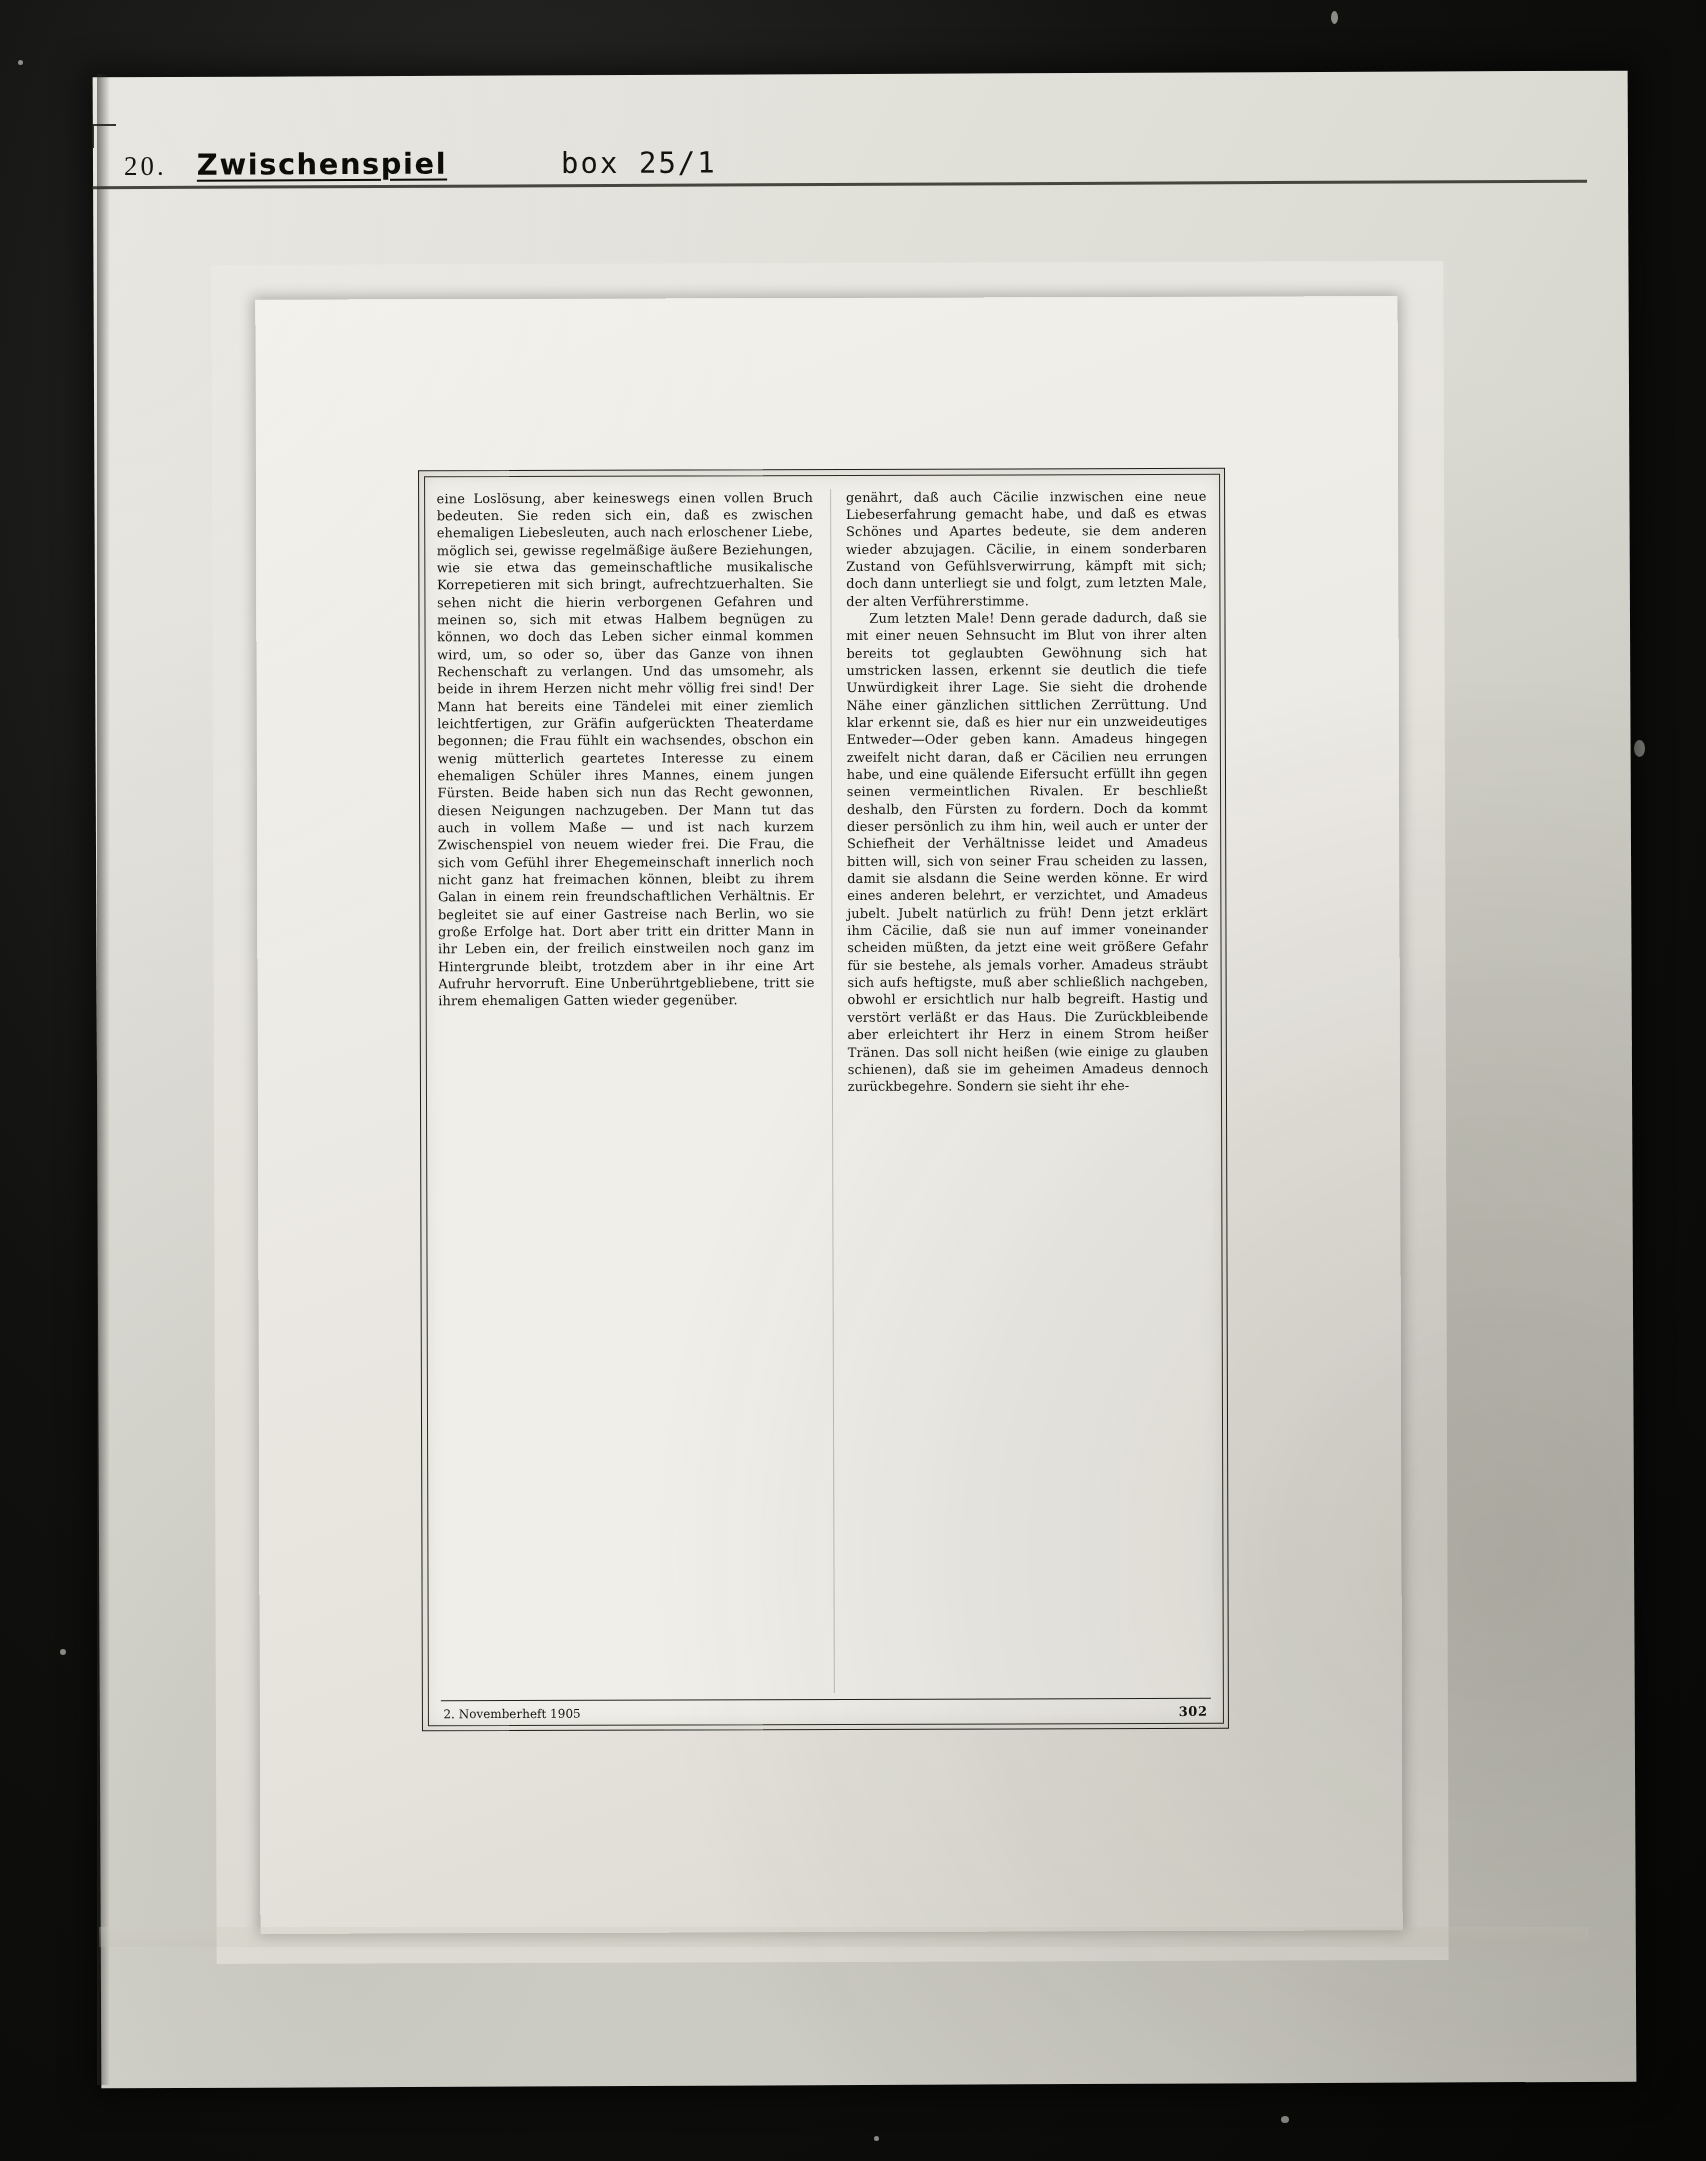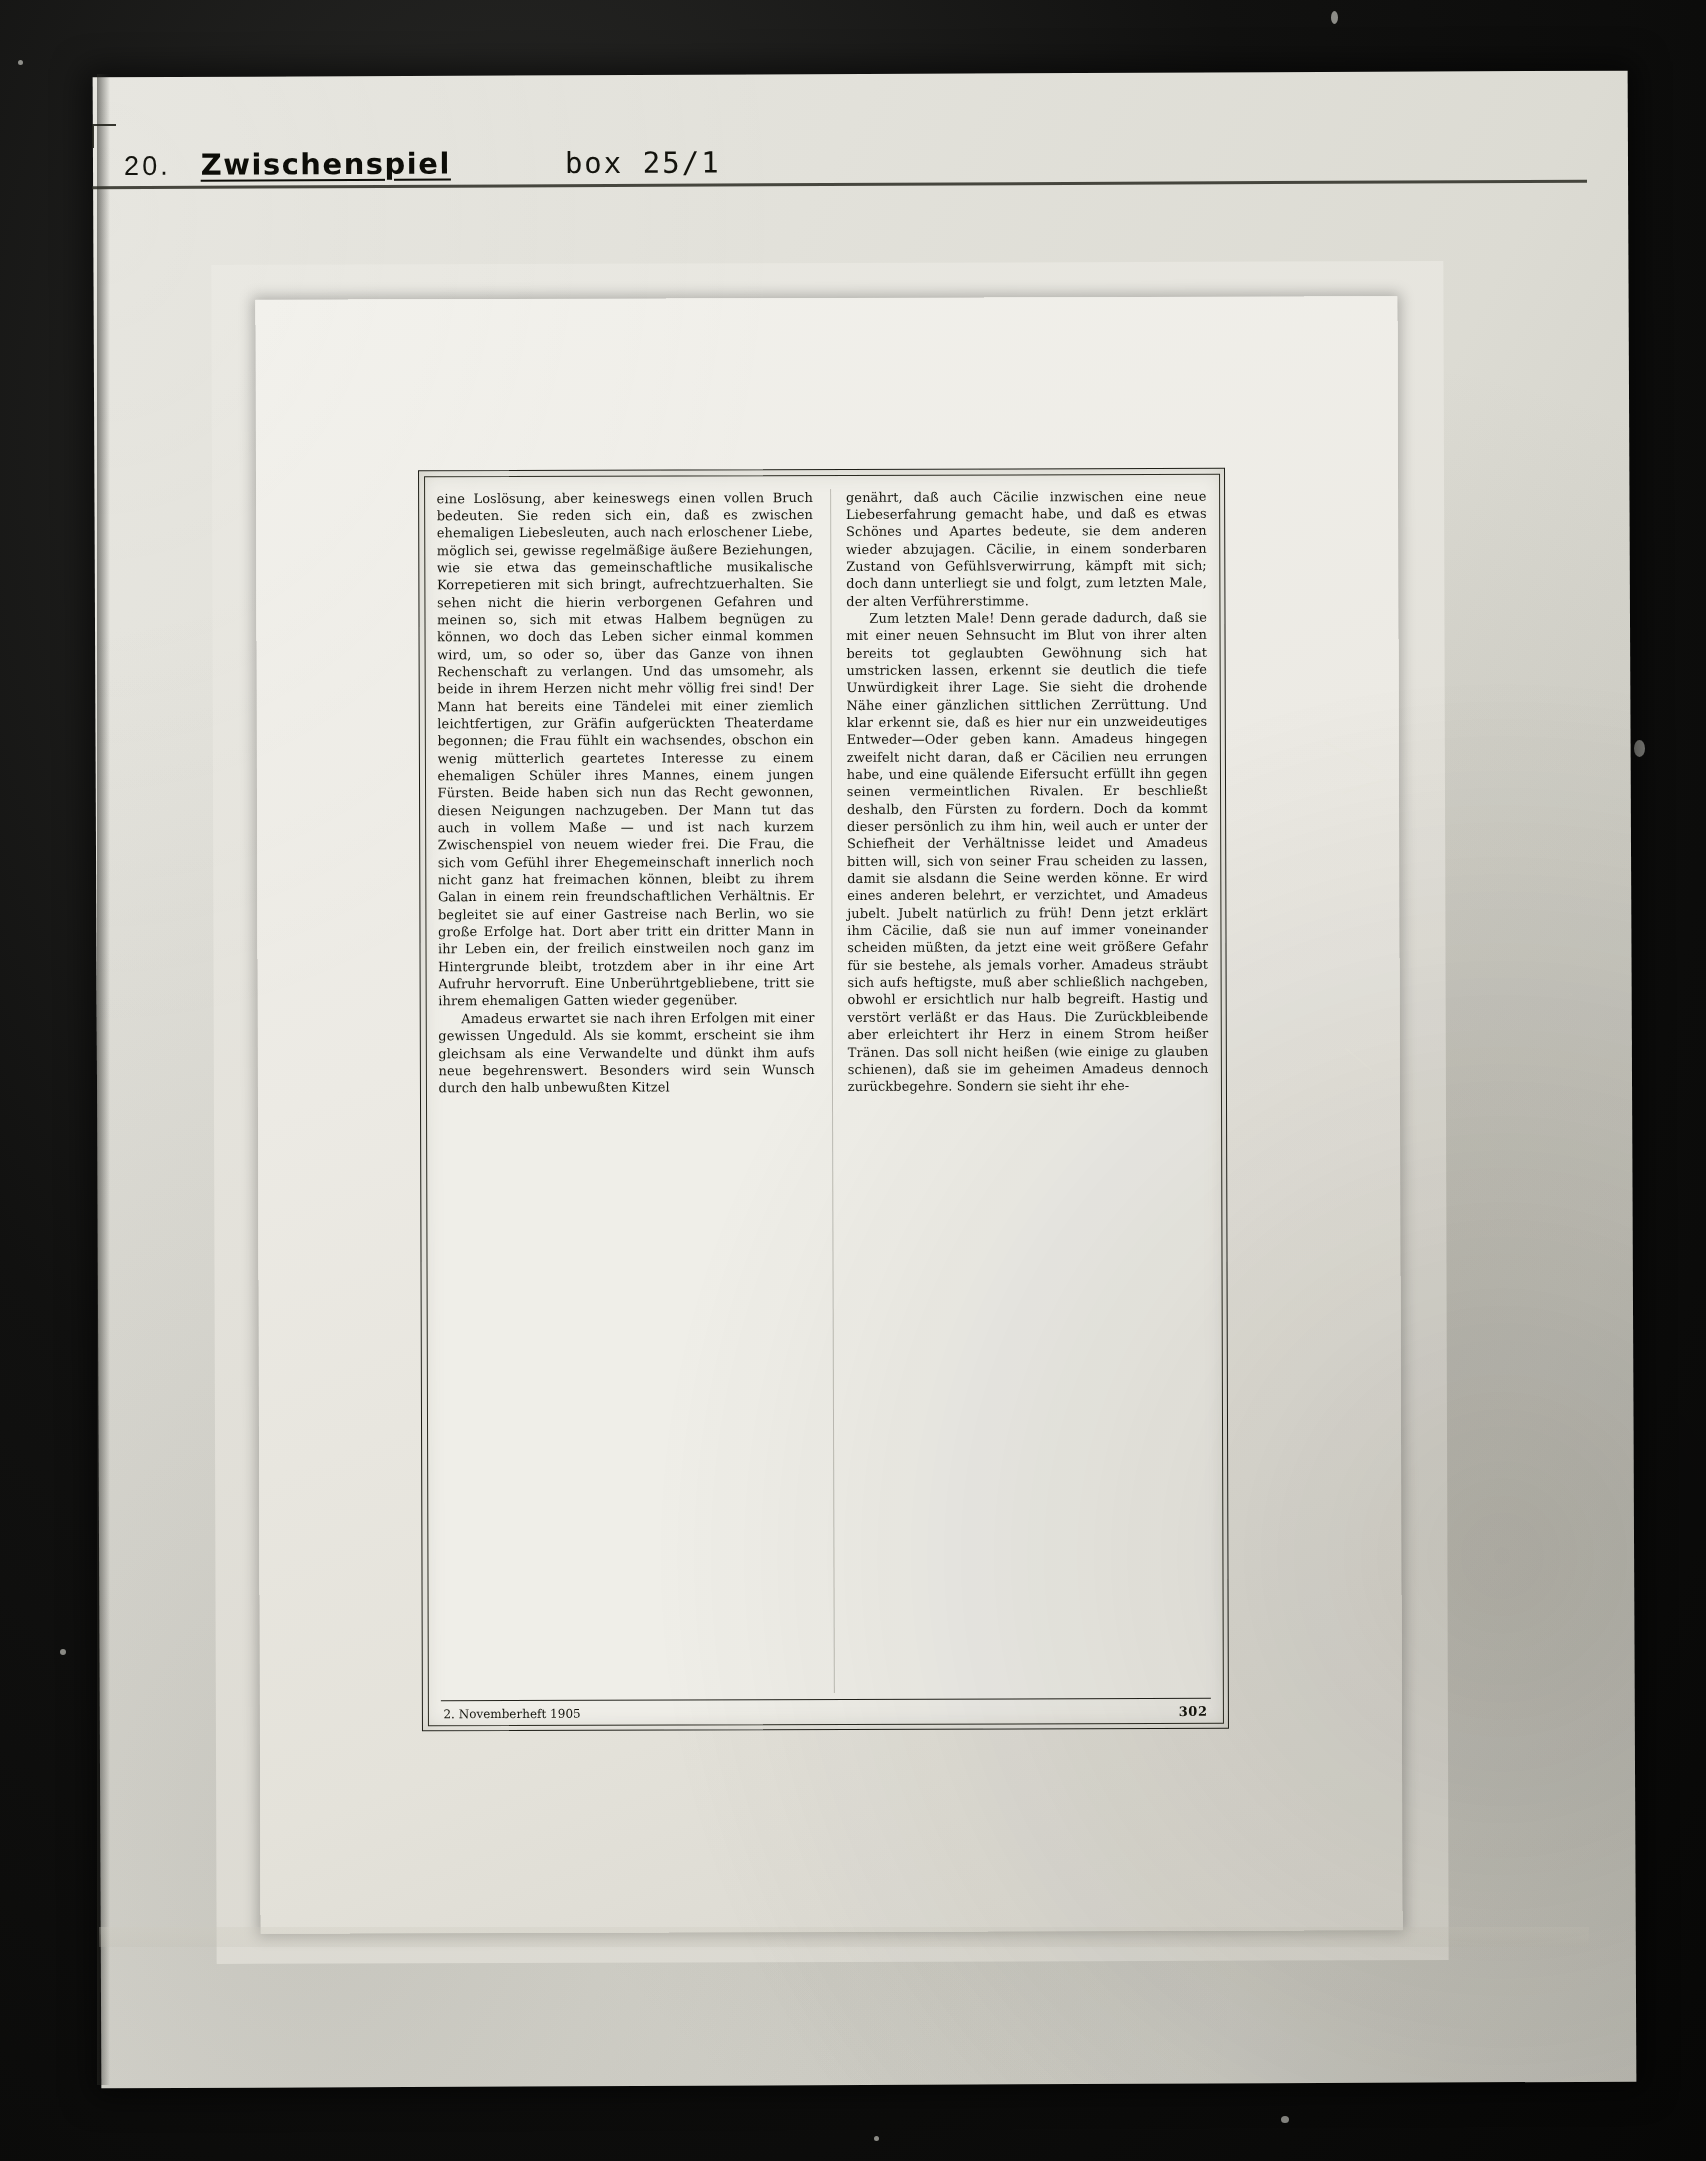--- a/index.html
+++ b/index.html
@@ -63,21 +63,21 @@
     left: 124px;
     top: 114px;
     width: 1371px;
     height: 65px;
     display: flex;
     align-items: flex-end;
     gap: 30px;
     transform: rotate(-0.25deg);
   }
   .hdr-num {
-    font-family: Liberation Sans, sans-serif;
+    font-family: Liberation Serif, serif;
     font-size: 27px;
     letter-spacing: 3px;
     color: #15150f;
   }
   .hdr-title {
     font-family: "DejaVu Sans", sans-serif;
     font-size: 29px;
     font-weight: 700;
     letter-spacing: 1.5px;
     color: #0d0d08;
@@ -255,21 +255,20 @@
 
   <div class="clip-sheet-2"></div>
   <div class="clip-sheet"></div>
 
   <div class="print-frame">
     <div class="print-inner">
       <div class="cols">
 
         <div class="col frak">
           <p>eine Loslösung, aber keineswegs einen vollen Bruch bedeuten. Sie reden sich ein, daß es zwischen ehemaligen Liebesleuten, auch nach erloschener Liebe, möglich sei, gewisse regelmäßige äußere Beziehungen, wie sie etwa das gemeinschaftliche musikalische Korrepetieren mit sich bringt, aufrechtzuerhalten. Sie sehen nicht die hierin verborgenen Gefahren und meinen so, sich mit etwas Halbem begnügen zu können, wo doch das Leben sicher einmal kommen wird, um, so oder so, über das Ganze von ihnen Rechenschaft zu verlangen. Und das umsomehr, als beide in ihrem Herzen nicht mehr völlig frei sind! Der Mann hat bereits eine Tändelei mit einer ziemlich leichtfertigen, zur Gräfin aufgerückten Theaterdame begonnen; die Frau fühlt ein wachsendes, obschon ein wenig mütterlich geartetes Interesse zu einem ehemaligen Schüler ihres Mannes, einem jungen Fürsten. Beide haben sich nun das Recht gewonnen, diesen Neigungen nachzugeben. Der Mann tut das auch in vollem Maße — und ist nach kurzem Zwischenspiel von neuem wieder frei. Die Frau, die sich vom Gefühl ihrer Ehegemeinschaft innerlich noch nicht ganz hat freimachen können, bleibt zu ihrem Galan in einem rein freundschaftlichen Verhältnis. Er begleitet sie auf einer Gastreise nach Berlin, wo sie große Erfolge hat. Dort aber tritt ein dritter Mann in ihr Leben ein, der freilich einstweilen noch ganz im Hintergrunde bleibt, trotzdem aber in ihr eine Art Aufruhr hervorruft. Eine Unberührtgebliebene, tritt sie ihrem ehemaligen Gatten wieder gegenüber.</p>
-          <p class="indent">Amadeus erwartet sie nach ihren Erfolgen mit einer gewissen Ungeduld. Als sie kommt, erscheint sie ihm gleichsam als eine Verwandelte und dünkt ihm aufs neue begehrenswert. Besonders wird sein Wunsch durch den halb unbewußten Kitzel</p>
         </div>
 
         <div class="col frak">
           <p>genährt, daß auch Cäcilie inzwischen eine neue Liebeserfahrung gemacht habe, und daß es etwas Schönes und Apartes bedeute, sie dem anderen wieder abzujagen. Cäcilie, in einem sonderbaren Zustand von Gefühlsverwirrung, kämpft mit sich; doch dann unterliegt sie und folgt, zum letzten Male, der alten Verführerstimme.</p>
           <p class="indent">Zum letzten Male! Denn gerade dadurch, daß sie mit einer neuen Sehnsucht im Blut von ihrer alten bereits tot geglaubten Gewöhnung sich hat umstricken lassen, erkennt sie deutlich die tiefe Unwürdigkeit ihrer Lage. Sie sieht die drohende Nähe einer gänzlichen sittlichen Zerrüttung. Und klar erkennt sie, daß es hier nur ein unzweideutiges Entweder—Oder geben kann. Amadeus hingegen zweifelt nicht daran, daß er Cäcilien neu errungen habe, und eine quälende Eifersucht erfüllt ihn gegen seinen vermeintlichen Rivalen. Er beschließt deshalb, den Fürsten zu fordern. Doch da kommt dieser persönlich zu ihm hin, weil auch er unter der Schiefheit der Verhältnisse leidet und Amadeus bitten will, sich von seiner Frau scheiden zu lassen, damit sie alsdann die Seine werden könne. Er wird eines anderen belehrt, er verzichtet, und Amadeus jubelt. Jubelt natürlich zu früh! Denn jetzt erklärt ihm Cäcilie, daß sie nun auf immer voneinander scheiden müßten, da jetzt eine weit größere Gefahr für sie bestehe, als jemals vorher. Amadeus sträubt sich aufs heftigste, muß aber schließlich nachgeben, obwohl er ersichtlich nur halb begreift. Hastig und verstört verläßt er das Haus. Die Zurückbleibende aber erleichtert ihr Herz in einem Strom heißer Tränen. Das soll nicht heißen (wie einige zu glauben schienen), daß sie im geheimen Amadeus dennoch zurückbegehre. Sondern sie sieht ihr ehe-</p>
         </div>
 
       </div>
 
       <div class="footer-rule"></div>

